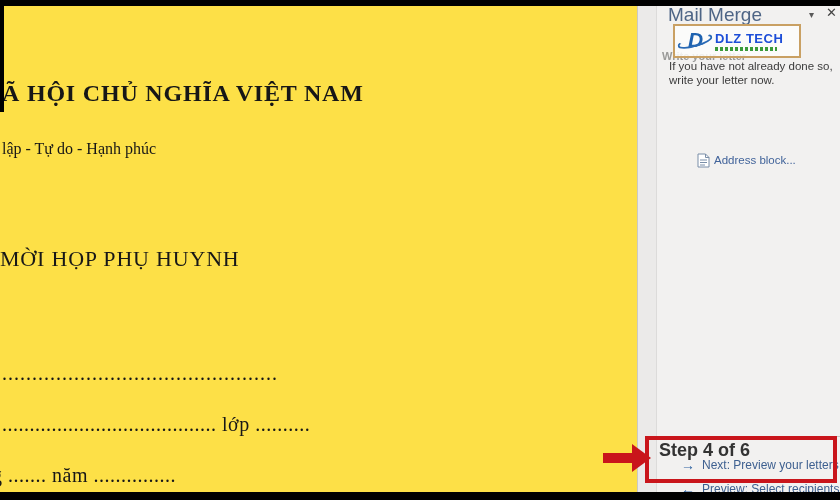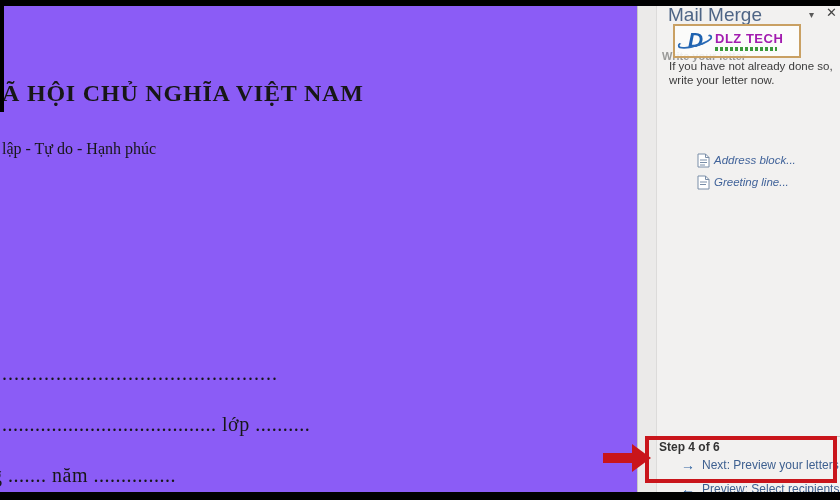--- a/index.html
+++ b/index.html
@@ -1,21 +1,21 @@
 <!DOCTYPE html>
 <html><head>
 <meta charset="utf-8">
 <style>
   * { margin:0; padding:0; box-sizing:border-box; }
   html,body { width:840px; height:500px; overflow:hidden; background:#fff;
               font-family:"Liberation Sans", sans-serif; }
   .stage { position:absolute; left:0; top:0; width:840px; height:500px; background:#fff; overflow:hidden; }
 
   
-  .doc { position:absolute; left:0; top:0; width:637px; height:500px; background:#8b5cf6; overflow:hidden; }
+  .doc { position:absolute; left:0; top:0; width:637px; height:500px; background:#fde047; overflow:hidden; }
   .doc-text { position:absolute; font-family:"Liberation Serif", serif; color:#171717; white-space:nowrap; }
   .l1 { left:2px;  top:80px;  font-size:24px; font-weight:bold; letter-spacing:0.8px; }
   .l2 { left:2px;  top:140px; font-size:16px; }
   .l3 { left:0px;  top:246px; font-size:22px; letter-spacing:0.8px; }
   .d1 { left:2px;  top:362px; font-size:20px; letter-spacing:1px; }
   .d2 { left:2px;  top:413px; font-size:20px; letter-spacing:0.5px; }
   .d3 { left:-8px; top:464px; font-size:20px; letter-spacing:0.5px; }
 
   
   .gutter { position:absolute; left:637px; top:0; width:19px; height:500px;
@@ -25,41 +25,41 @@
   .pane-title { position:absolute; left:11px; top:4px; font-size:19px; color:#4E6586; }
   .pane-caret { position:absolute; left:152px; top:9px; font-size:10px; color:#5A5A5A; cursor:default; }
   .pane-close { position:absolute; left:169px; top:5px; font-size:13px; color:#444; cursor:default; }
   .pane-heading { position:absolute; left:5px; top:50px; font-size:11px; font-weight:bold; color:#9A9A98; }
   .para { position:absolute; left:12px; width:168px; font-size:11.5px; line-height:13.5px; color:#3C3C3C; }
   .p1 { top:60px; } .p2 { top:93px; } .p3 { top:239px; }
 
   .items { position:absolute; left:40px; top:149px; }
   .item { display:flex; align-items:center; height:22px; cursor:pointer; }
   .item .ic { width:17px; display:inline-flex; }
-  .item .lbl { font-size:11.5px; color:#41639A;font-style:italic; }
+  .item .lbl { font-size:11.5px; color:#41639A; }
 
   .step-divider { position:absolute; left:0; top:436px; width:183px; height:1px; background:#C6C5C4; }
-  .footer-step { position:absolute; left:2px; top:440px; font-size:12px; font-weight:bold; color:#333; }
+  .footer-step { position:absolute; left:2px; top:440px; font-size:18px; font-weight:bold; color:#333; }
   .footer-link { position:absolute; display:flex; align-items:center; gap:7px; cursor:pointer; }
   .fl-next { left:24px; top:458px; }
   .fl-prev { left:24px; top:482px; }
   .nav-arrow { font-size:14px; font-weight:bold; color:#2E62A1; line-height:12px; }
   .footer-link .lbl { font-size:12px; color:#3E6090; }
 
   
   .logo { position:absolute; left:16px; top:24px; width:128px; height:34px;
           border:2px solid #C9A063; background:rgba(253,253,251,0.85);
           display:flex; align-items:center; z-index:3; }
   .logo-d { position:relative; width:34px; height:30px; margin-left:4px; }
   .d-letter { position:absolute; left:9px; top:2px; font-size:21px; font-weight:bold; color:#1E62B0; font-style:italic; }
   .d-orbit { position:absolute; left:-2px; top:10px; width:36px; height:11px;
              border:2px solid #2A6AB5; border-radius:50%; transform:rotate(-16deg);
              border-top-color:transparent; }
   .logo-body { display:flex; flex-direction:column; margin-left:2px; }
-  .logo-text { font-size:13px; font-weight:bold; color:#a21caf; letter-spacing:0.5px; }
+  .logo-text { font-size:13px; font-weight:bold; color:#1d4ed8; letter-spacing:0.5px; }
   .logo-sub { margin-top:1px; width:62px; height:4px;
               background:repeating-linear-gradient(90deg,#3A9A3A 0 3px,transparent 3px 5px); }
 
   
   .hl-box { position:absolute; left:645px; top:436px; width:192px; height:47px;
             border:4px solid #C9151B; z-index:7; }
   .arrow-shaft { position:absolute; left:603px; top:453px; width:32px; height:10px; background:#C9151B; z-index:7; }
   .arrow-head { position:absolute; left:632px; top:444px; width:0; height:0; z-index:7;
                 border-left:19px solid #C9151B; border-top:14px solid transparent; border-bottom:14px solid transparent; }
 
@@ -69,20 +69,21 @@
   .bar-left { position:absolute; left:0; top:0; width:4px; height:112px; background:#000; z-index:8; }
 </style>
 </head>
 <body>
 
 <div class="stage">
 
   <div class="doc">
     <div class="doc-text l1">Ã HỘI CHỦ NGHĨA VIỆT NAM</div>
     <div class="doc-text l2">lập - Tự do - Hạnh phúc</div>
+    <div class="doc-text l3">MỜI HỌP PHỤ HUYNH</div>
     <div class="doc-text d1">..............................................</div>
     <div class="doc-text d2">....................................... lớp ..........</div>
     <div class="doc-text d3">g ....... năm ...............</div>
   </div>
 
   <div class="gutter"></div>
 
   <div class="pane">
     <div class="pane-title">Mail Merge</div>
     <div class="pane-caret">▾</div>
@@ -109,31 +110,20 @@
           <svg width="13" height="15" viewBox="0 0 13 15">
               <path d="M1 1 h7.5 l3.5 3.5 V14 H1 Z" fill="#fff" stroke="#7A8EA8"></path>
               <path d="M8.5 1 v3.5 H12" fill="none" stroke="#7A8EA8"></path>
               <line x1="3" y1="7" x2="10" y2="7" stroke="#7A8EA8"></line>
               <line x1="3" y1="9.5" x2="10" y2="9.5" stroke="#7A8EA8"></line>
               <line x1="3" y1="12" x2="8" y2="12" stroke="#7A8EA8"></line>
             </svg>
         </span>
         <span class="lbl">Address block...</span>
       </div>
-      <div class="item">
-        <span class="ic">
-          <svg width="13" height="15" viewBox="0 0 13 15">
-              <path d="M1 1 h7.5 l3.5 3.5 V14 H1 Z" fill="#fff" stroke="#7A8EA8"></path>
-              <path d="M8.5 1 v3.5 H12" fill="none" stroke="#7A8EA8"></path>
-              <line x1="3" y1="7" x2="10" y2="7" stroke="#7A8EA8"></line>
-              <line x1="3" y1="9.5" x2="9" y2="9.5" stroke="#7A8EA8"></line>
-            </svg>
-        </span>
-        <span class="lbl">Greeting line...</span>
-      </div>
     </div>
 
 
     <div class="step-divider"></div>
     <div class="footer-step">Step 4 of 6</div>
 
     <div class="footer-link fl-next">
       <span class="nav-arrow">→</span>
       <span class="lbl">Next: Preview your letters</span>
     </div>

